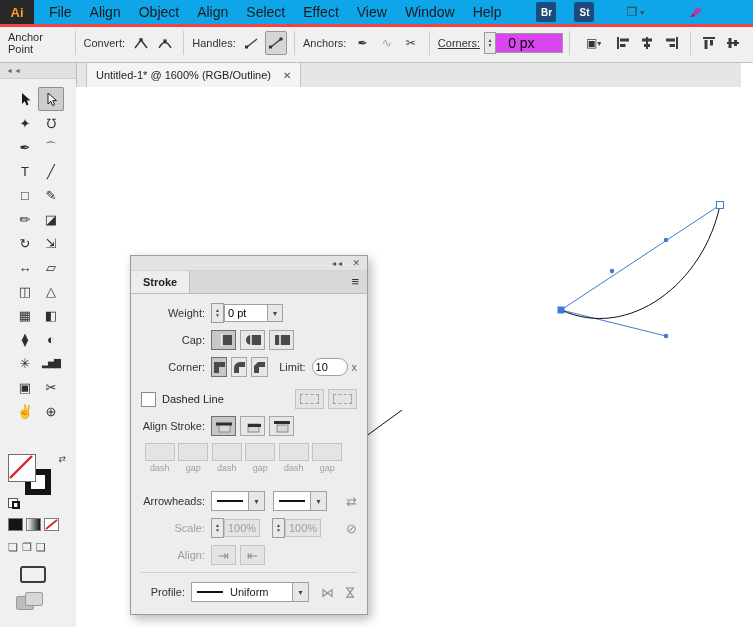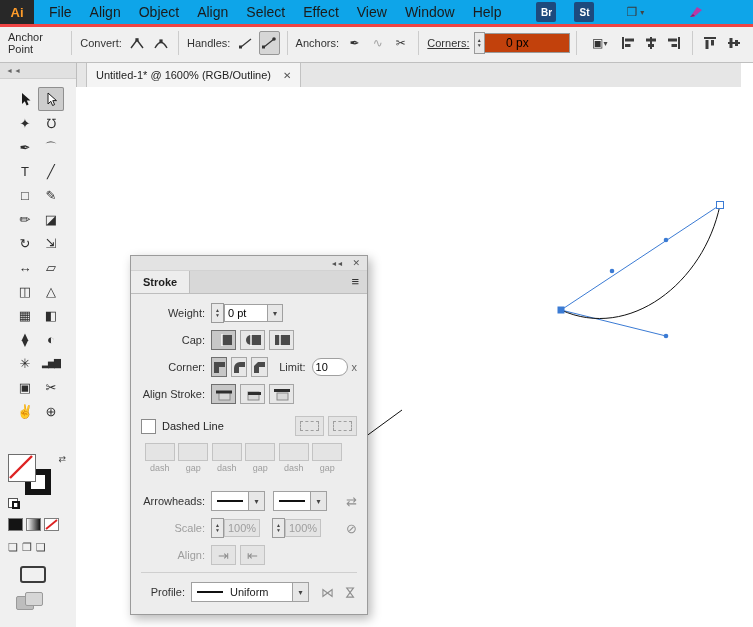--- a/index.html
+++ b/index.html
@@ -27,22 +27,22 @@
   .cb-label{color:#333;margin:0 4px 0 2px}
   .cb-label.link{text-decoration:underline}
   .cb-btn{width:22px;height:22px;border:1px solid transparent;border-radius:2px;
           display:flex;align-items:center;justify-content:center;margin:0 1px}
   .cb-btn.pressed{background:#d6d6d6;border-color:#979797}
   .cb-btn .g{font-size:12px;color:#333}
   .cb-btn .g.gray{color:#a5a5a5}
   .spin{display:flex;flex-direction:column;width:11px;height:20px;border:1px solid #9a9a9a;
         background:#e9e9e9;align-items:center;justify-content:center;color:#444}
   .spin span{font-size:5px;line-height:5px}
-  .cb-input{width:42px;height:18px;border:1px solid #9a9a9a;background:#c2410c;font:inherit;
-            font-size:12px;padding:0 21px;margin-left:-1px}
+  .cb-input{width:42px;height:18px;border:1px solid #9a9a9a;background:#d946ef;font:inherit;
+            font-size:14px;padding:0 12px;margin-left:-1px}
   .mini-svg{display:block}
   
   .tabbar{position:absolute;top:62px;left:76px;right:12px;height:25px;background:#e6e6e6;
           border-bottom:1px solid #cfcfcf;display:flex;align-items:flex-start}
   .tab{height:24px;background:#f4f4f4;border:1px solid #c2c2c2;border-bottom:none;margin-left:10px;
        display:flex;align-items:center;gap:12px;padding:0 9px;font-size:11px;color:#222}
   .tab-close{color:#555;font-size:10px}
   
   .toolbar{position:absolute;top:62px;left:0;width:76px;bottom:0;background:#f0f0f0;
            border-right:1px solid #bdbdbd}
@@ -454,54 +454,54 @@
       <span class="pbtn">
         <svg class="mini-svg" width="14" height="14" viewBox="0 0 14 14">
             <path d="M2 13 L2 6 L6 2 L13 2 L13 7 L7 7 L7 13 Z" fill="#4a4a4a"></path>
           </svg>
       </span>
       <span class="plabel" style="width:34px">Limit:</span>
       <input class="pinput" style="width: 36px; border-radius: 9px;" value="10">
       <span style="margin-left:4px;color:#666">x</span>
     </div>
 
-    <div class="prow">
-      <span class="plabel">Align Stroke:</span>
-      <span class="pbtn sel">
-        <svg class="mini-svg" width="16" height="13" viewBox="0 0 16 13">
-            <rect x="3" y="4" width="11" height="8" fill="#d8d8d8" stroke="#8a8a8a"></rect>
-            <rect x="0" y="2.5" width="16" height="3" fill="#2e2e2e"></rect>
-          </svg>
-      </span>
-      <span class="pbtn">
-        <svg class="mini-svg" width="16" height="13" viewBox="0 0 16 13">
-            <rect x="3" y="4" width="11" height="8" fill="#d8d8d8" stroke="#8a8a8a"></rect>
-            <rect x="3" y="4" width="13" height="3" fill="#2e2e2e"></rect>
-          </svg>
-      </span>
-      <span class="pbtn">
-        <svg class="mini-svg" width="16" height="13" viewBox="0 0 16 13">
-            <rect x="3" y="5" width="11" height="7" fill="#d8d8d8" stroke="#8a8a8a"></rect>
-            <rect x="0" y="1" width="16" height="3" fill="#2e2e2e"></rect>
-          </svg>
-      </span>
-    </div>
-
     <div class="prow" style="margin-top:12px">
       <span class="chk"></span>
       <span>Dashed Line</span>
       <span class="flex1"></span>
       <span class="dashedbtn">
           <span class="d"></span>
         </span>
       <span class="dashedbtn">
           <span class="d"></span>
         </span>
     </div>
 
+    <div class="prow">
+      <span class="plabel">Align Stroke:</span>
+      <span class="pbtn sel">
+        <svg class="mini-svg" width="16" height="13" viewBox="0 0 16 13">
+            <rect x="3" y="4" width="11" height="8" fill="#d8d8d8" stroke="#8a8a8a"></rect>
+            <rect x="0" y="2.5" width="16" height="3" fill="#2e2e2e"></rect>
+          </svg>
+      </span>
+      <span class="pbtn">
+        <svg class="mini-svg" width="16" height="13" viewBox="0 0 16 13">
+            <rect x="3" y="4" width="11" height="8" fill="#d8d8d8" stroke="#8a8a8a"></rect>
+            <rect x="3" y="4" width="13" height="3" fill="#2e2e2e"></rect>
+          </svg>
+      </span>
+      <span class="pbtn">
+        <svg class="mini-svg" width="16" height="13" viewBox="0 0 16 13">
+            <rect x="3" y="5" width="11" height="7" fill="#d8d8d8" stroke="#8a8a8a"></rect>
+            <rect x="0" y="1" width="16" height="3" fill="#2e2e2e"></rect>
+          </svg>
+      </span>
+    </div>
+
     <div class="dash-grid">
       <span class="cell">
           <input class="pinput" disabled="" style="">
           <span class="lab">dash</span>
         </span>
       <span class="cell">
           <input class="pinput" disabled="" style="">
           <span class="lab">gap</span>
         </span>
       <span class="cell">

